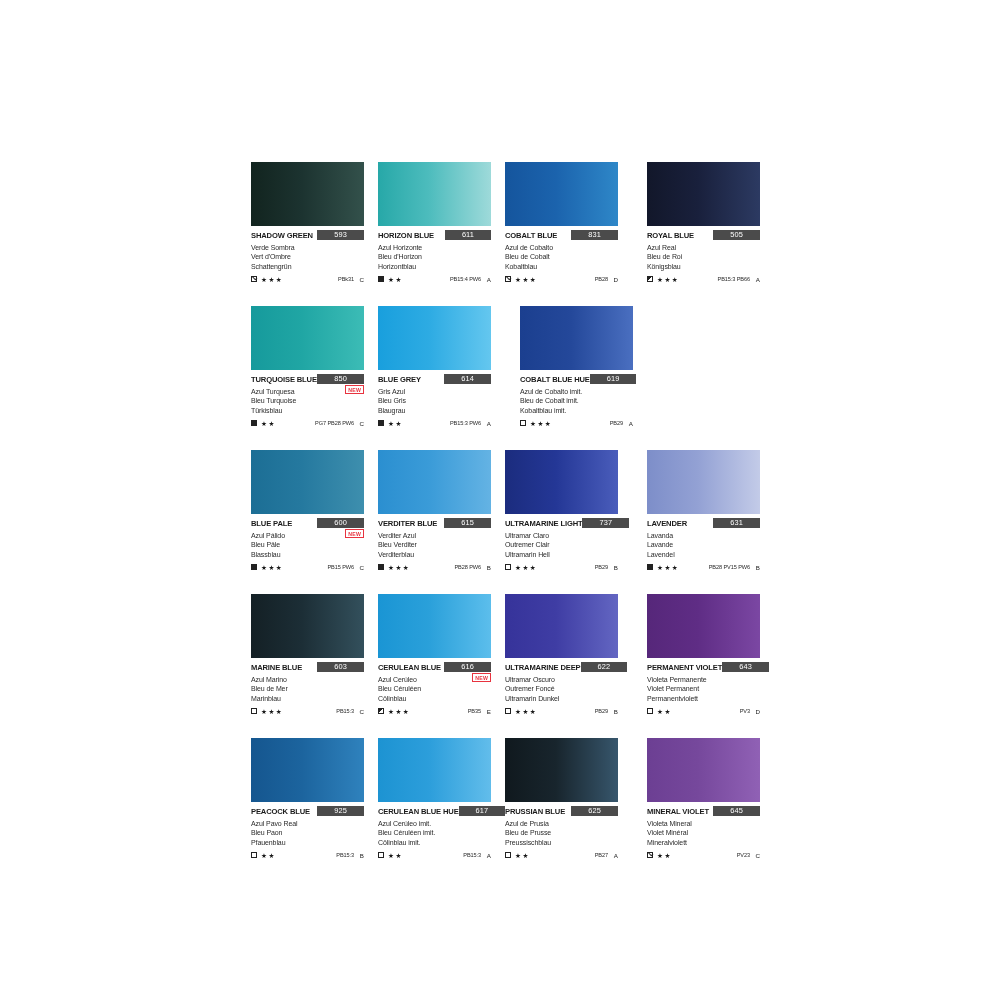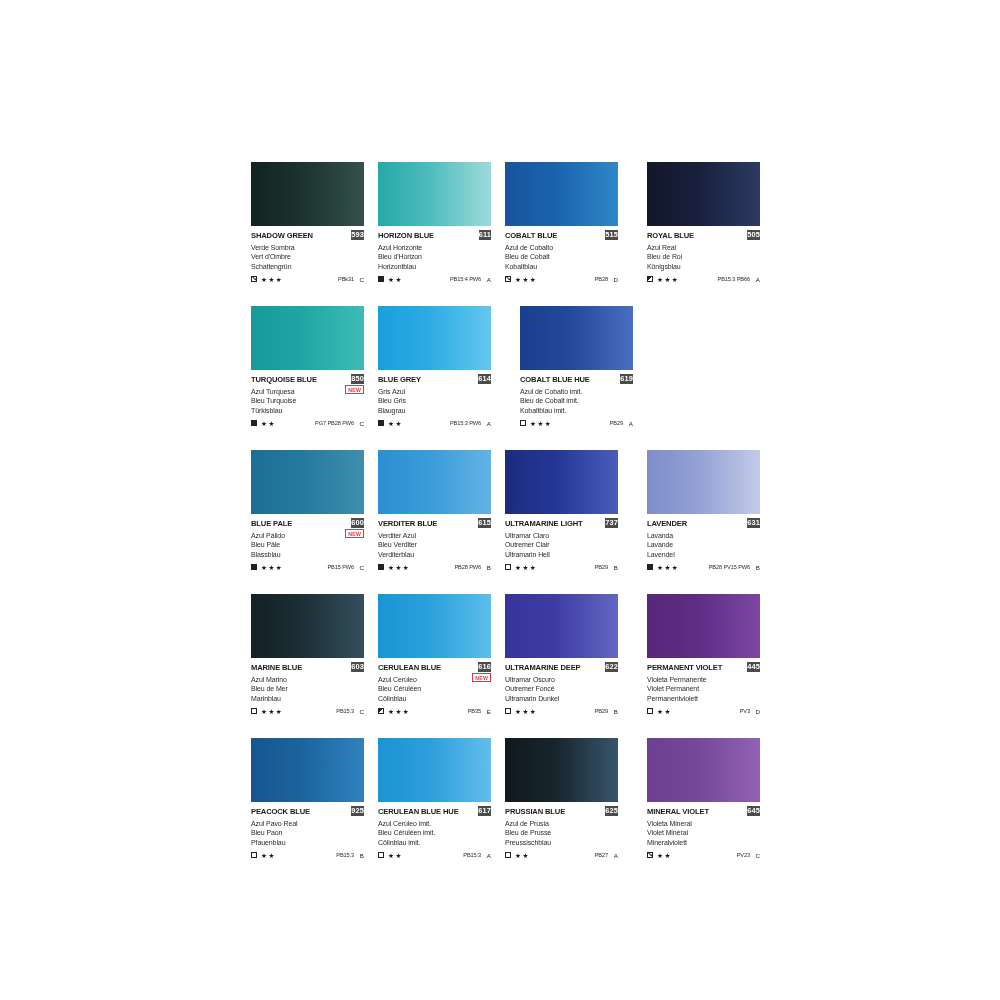--- a/index.html
+++ b/index.html
@@ -51,23 +51,23 @@
   .badges{
     display:flex;
     flex-direction:column;
     align-items:flex-end;
     margin-top:-1px;
   }
   .num{
     background:#4b4b4b;
     color:#ffffff;
     font-size:7.4px;
-    font-weight:bold;
+    font-weight:normal;
     line-height:9.5px;
-    padding:0 0;
+    padding:0 17px;
     letter-spacing:0.1px;
   }
   .new{
     margin-top:1.5px;
     border:1px solid #e8333f;
     color:#e8333f;
     background:#fff;
     font-size:5.2px;
     font-weight:bold;
     line-height:6px;
@@ -187,21 +187,21 @@
           <div class="spacer"></div>
           <div class="pig">PB15:4 PW6</div>
           <div class="series">A</div>
         </div>
       </div>
       <div class="cell">
         <div class="swatch" style="background: linear-gradient(90deg, rgb(21, 85, 157) 0%, rgb(27, 99, 173) 45%, rgb(46, 135, 200) 100%);"></div>
         <div class="nameline">
           <div class="cname">COBALT BLUE</div>
           <div class="badges">
-            <div class="num">515</div>
+            <div class="num">831</div>
           </div>
         </div>
         <div class="translations">
           <div class="tr">Azul de Cobalto</div>
           <div class="tr">Bleu de Cobalt</div>
           <div class="tr">Kobaltblau</div>
         </div>
         <div class="footer">
           <div class="opacity-sq transparent-check"></div>
           <div class="stars">
@@ -494,21 +494,21 @@
           <div class="spacer"></div>
           <div class="pig">PB29</div>
           <div class="series">B</div>
         </div>
       </div>
       <div class="cell">
         <div class="swatch" style="background: linear-gradient(90deg, rgb(86, 39, 122) 0%, rgb(95, 45, 133) 45%, rgb(123, 71, 163) 100%);"></div>
         <div class="nameline">
           <div class="cname">PERMANENT VIOLET</div>
           <div class="badges">
-            <div class="num">445</div>
+            <div class="num">643</div>
           </div>
         </div>
         <div class="translations">
           <div class="tr">Violeta Permanente</div>
           <div class="tr">Violet Permanent</div>
           <div class="tr">Permanentviolett</div>
         </div>
         <div class="footer">
           <div class="opacity-sq transparent"></div>
           <div class="stars">

